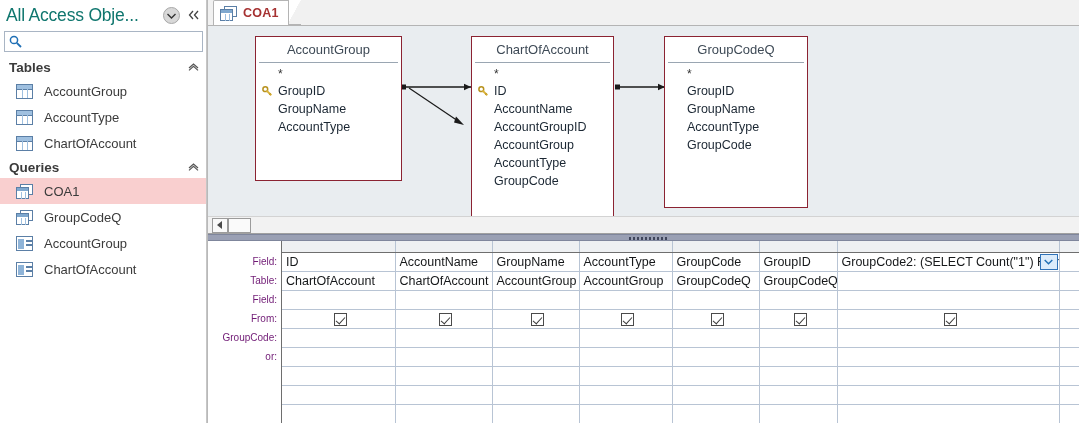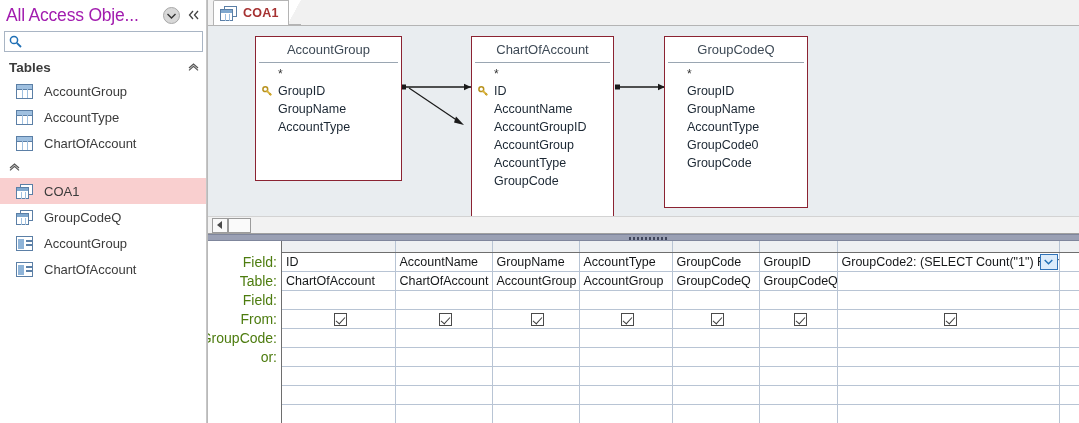--- a/index.html
+++ b/index.html
@@ -19,21 +19,21 @@
     position: relative;
     flex: 0 0 207px;
   }
   .nav-header {
     height: 31px;
     display: flex; align-items: center;
     padding: 0 4px 0 6px;
     background: #ffffff;
   }
   .nav-title {
-    color: #a21caf;
+    color: #0f766e;
     font-size: 17.5px;
     font-weight: 400;
     letter-spacing: -0.2px;
     white-space: nowrap;
     flex: 1;
   }
   .nav-dropdown-btn {
     width: 17px; height: 17px;
     border-radius: 50%;
     background: #d8d8d8;
@@ -280,22 +280,22 @@
     width: 74px;
     flex: 0 0 74px;
     padding-top: 11px;
     border-right: 1px solid #6e6e6e;
     background: #ffffff;
   }
   .qbe-label {
     height: 19px;
     display: flex; align-items: center; justify-content: flex-end;
     padding-right: 4px;
-    font-size: 14px;
-    color: #4d7c0f;
+    font-size: 10px;
+    color: #701a75;
     margin-left: 32px;
   }
   .qbe-table-wrap { flex: 1; overflow: hidden; position: relative; }
   table.qbe-table {
     border-collapse: collapse;
     table-layout: fixed;
     width: 100%;
   }
   table.qbe-table col.c0 { width: 113px; }
   table.qbe-table col.c1 { width: 97px; }
@@ -402,20 +402,21 @@
       <div class="nav-item">
         <span class="nav-icon ico-table"></span>
         <span class="label">AccountType</span>
       </div>
       <div class="nav-item">
         <span class="nav-icon ico-table"></span>
         <span class="label">ChartOfAccount</span>
       </div>
 
       <div class="group-header">
+        <span class="ghname">Queries</span>
         <span class="chev">
           <svg width="11" height="8" viewBox="0 0 11 8">
             <path d="M1 5 L5.5 1 L10 5" fill="none" stroke="#555" stroke-width="1.2"></path>
             <path d="M1 7.4 L5.5 3.4 L10 7.4" fill="none" stroke="#555" stroke-width="1.2"></path>
           </svg>
         </span>
       </div>
       <div class="nav-item selected">
         <span class="nav-icon ico-query">
           <span class="q-back"></span>
@@ -543,24 +544,20 @@
             <span class="fkey"></span>
             <span class="fname">GroupID</span>
           </div>
           <div class="tbl-field">
             <span class="fkey"></span>
             <span class="fname">GroupName</span>
           </div>
           <div class="tbl-field">
             <span class="fkey"></span>
             <span class="fname">AccountType</span>
-          </div>
-          <div class="tbl-field">
-            <span class="fkey"></span>
-            <span class="fname">GroupCode0</span>
           </div>
           <div class="tbl-field">
             <span class="fkey"></span>
             <span class="fname">GroupCode</span>
           </div>
         </div>
       </div>
 
       <div class="dscroll">
         <div class="dscroll-btn">

